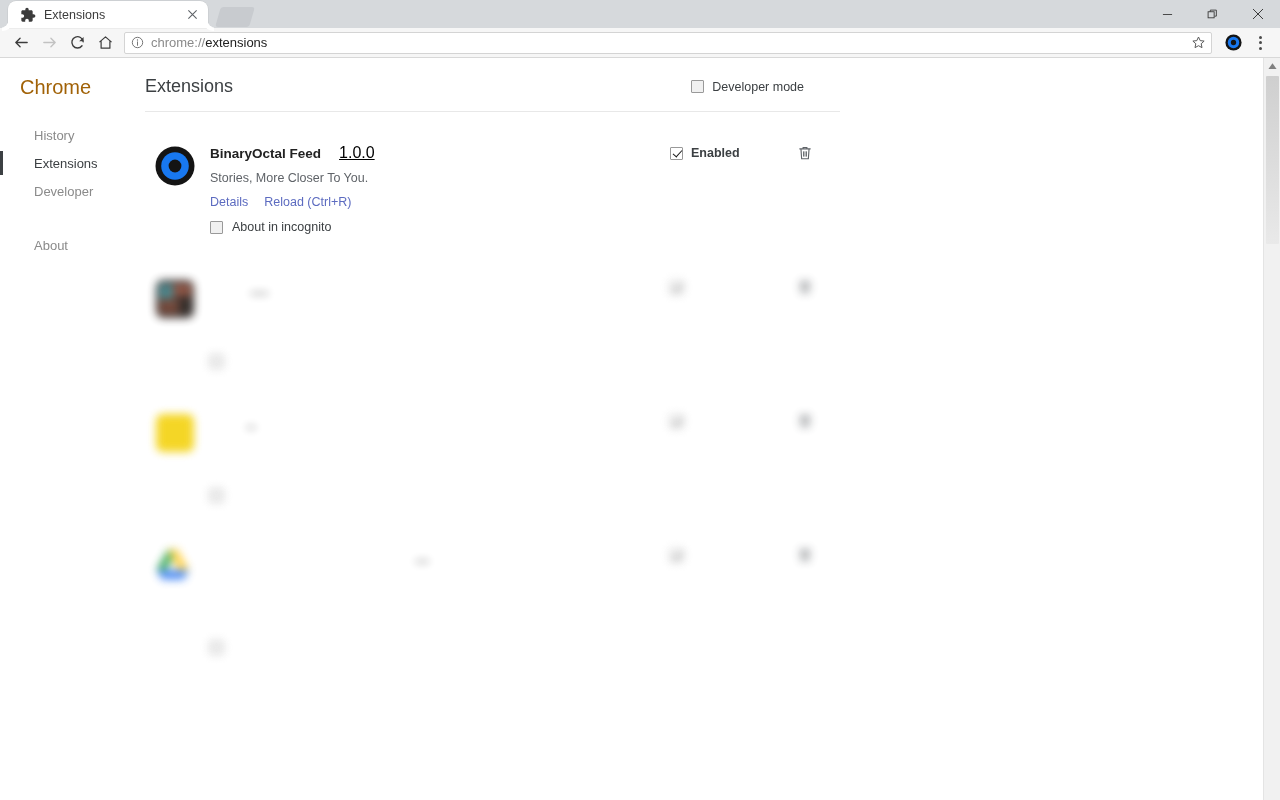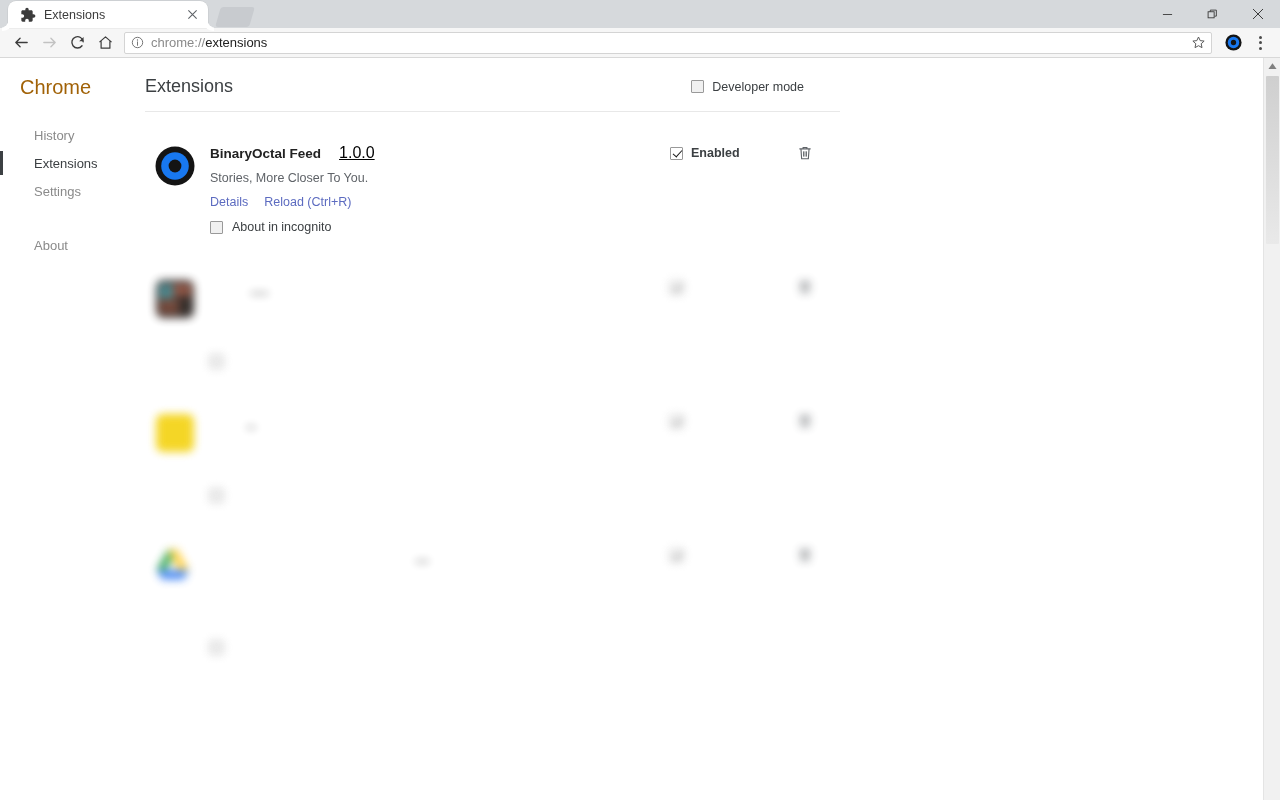--- a/index.html
+++ b/index.html
@@ -279,21 +279,21 @@
     <div class="sidebar">
       <div class="brand">Chrome</div>
       <div class="nav">
         <div class="nav-item">
           <span>History</span>
         </div>
         <div class="nav-item selected">
           <span>Extensions</span>
         </div>
         <div class="nav-item">
-          <span>Settings</span>
+          <span>Developer</span>
         </div>
         <div class="nav-item spaced">
           <span>About</span>
         </div>
       </div>
     </div>
 
     <div class="page-header">
       <div class="page-title">Extensions</div>
       <div class="devmode">

